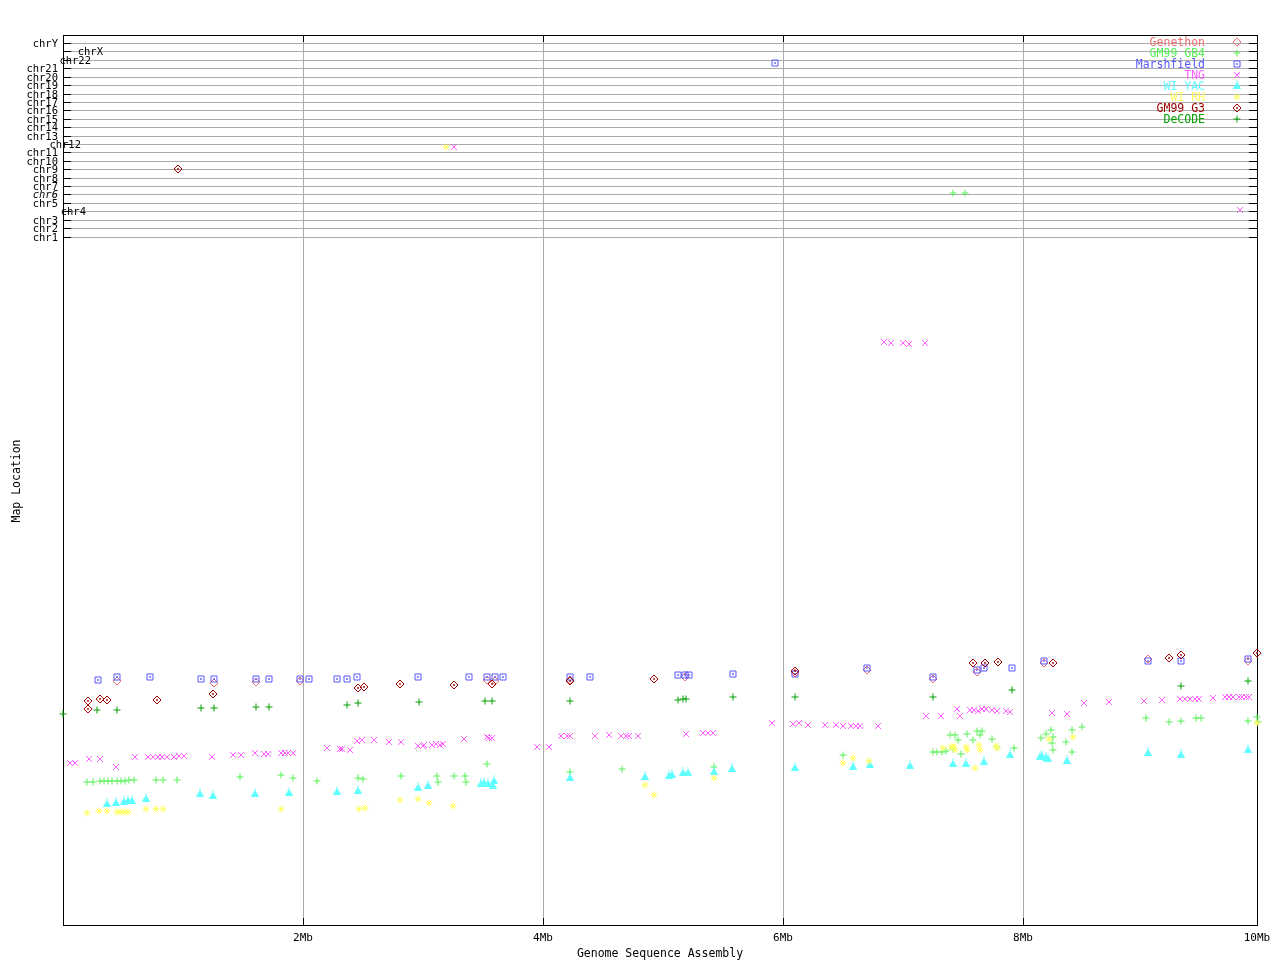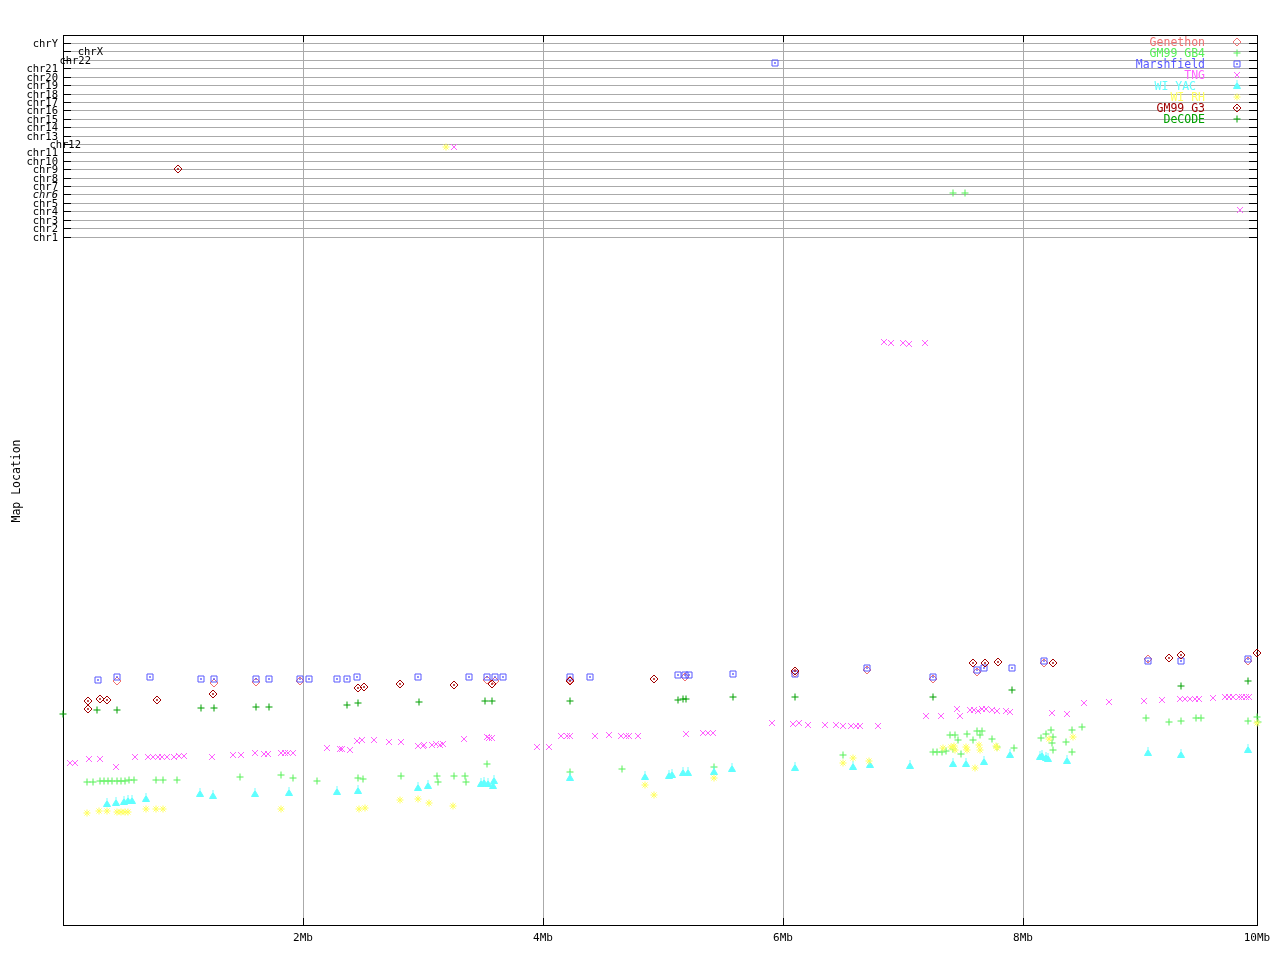--- a/index.html
+++ b/index.html
@@ -577,20 +577,21 @@
       <path d="M1234 61H1240V67H1234Z" stroke="#5858ff" fill="none"></path>
       <circle cx="1237" cy="64" r="0.9" fill="#5858ff" stroke="none"></circle>
       <path d="M1234 72L1240 78M1234 78L1240 72" stroke="#ff60ff" fill="none"></path>
       <path d="M1237 82.5L1240.5 88.5L1233.5 88.5Z" stroke="#60ffff" fill="#60ffff"></path>
       <circle cx="1237" cy="81" r="0.8" fill="#60ffff" stroke="none"></circle>
       <path d="M1233.5 97H1240.5M1237 93.5V100.5M1234.5 94.5L1239.5 99.5M1234.5 99.5L1239.5 94.5" stroke="#ffff60" fill="none"></path>
       <path d="M1237 104L1241 108L1237 112L1233 108Z" stroke="#a00000" fill="none"></path>
       <circle cx="1237" cy="108" r="0.9" fill="#a00000" stroke="none"></circle>
       <path d="M1233.5 119H1240.5M1237 115.5V122.5" stroke="#00a000" fill="none"></path>
     </svg>
+  <div class="xlabel">Genome Sequence Assembly</div>
 <div class="xtick" style="left: 271px;">2Mb</div>
     <div class="xtick" style="left: 511px;">4Mb</div>
     <div class="xtick" style="left: 751px;">6Mb</div>
     <div class="xtick" style="left: 991px;">8Mb</div>
     <div class="xtick" style="left: 1225px;">10Mb</div>
     <div class="chrlab" style="top: 38px;">chrY</div>
     <div class="chrlab" style="top: 46px; padding-left: 45px;">chrX</div>
     <div class="chrlab" style="top: 55px; padding-left: 33px;">chr22</div>
     <div class="chrlab" style="top: 63px;">chr21</div>
     <div class="chrlab" style="top: 72px;">chr20</div>
@@ -602,25 +603,25 @@
     <div class="chrlab" style="top: 122px;">chr14</div>
     <div class="chrlab" style="top: 131px;">chr13</div>
     <div class="chrlab" style="top: 139px; padding-left: 23px;">chr12</div>
     <div class="chrlab" style="top: 147px;">chr11</div>
     <div class="chrlab" style="top: 156px;">chr10</div>
     <div class="chrlab" style="top: 164px;">chr9</div>
     <div class="chrlab" style="top: 173px;">chr8</div>
     <div class="chrlab" style="top: 181px;">chr7</div>
     <div class="chrlab" style="top: 189px; font-style: italic;">chr6</div>
     <div class="chrlab" style="top: 198px;">chr5</div>
-    <div class="chrlab" style="top: 206px;">chr4</div>
+    <div class="chrlab" style="top: 206px; padding-left: 28px;">chr4</div>
     <div class="chrlab" style="top: 215px;">chr3</div>
     <div class="chrlab" style="top: 223px;">chr2</div>
     <div class="chrlab" style="top: 232px;">chr1</div>
     <div class="leglab" style="top: 36px; right: 75px; color: rgb(240, 112, 112);">Genethon</div>
     <div class="leglab" style="top: 47px; right: 75px; color: rgb(85, 240, 85);">GM99 GB4</div>
     <div class="leglab" style="top: 58px; right: 75px; color: rgb(88, 88, 255);">Marshfield</div>
     <div class="leglab" style="top: 69px; right: 75px; color: rgb(255, 96, 255);">TNG</div>
-    <div class="leglab" style="top: 80px; right: 84px; color: rgb(96, 255, 255);">WI YAC</div>
+    <div class="leglab" style="top: 80px; right: 75px; color: rgb(96, 255, 255);">WI YAC</div>
     <div class="leglab" style="top: 91px; right: 75px; color: rgb(255, 255, 96);">WI RH</div>
     <div class="leglab" style="top: 102px; right: 75px; color: rgb(160, 0, 0);">GM99 G3</div>
     <div class="leglab" style="top: 113px; right: 75px; color: rgb(0, 160, 0);">DeCODE</div>
   </div>
 
 </body></html>

